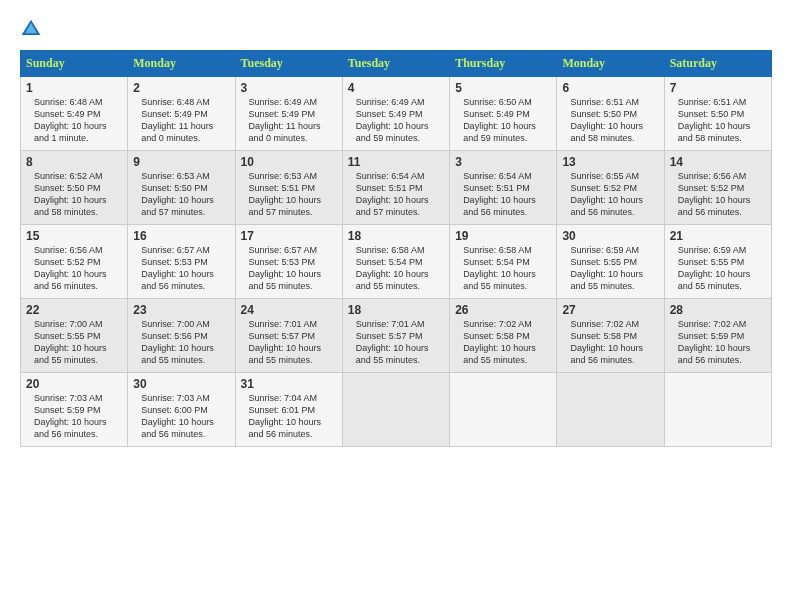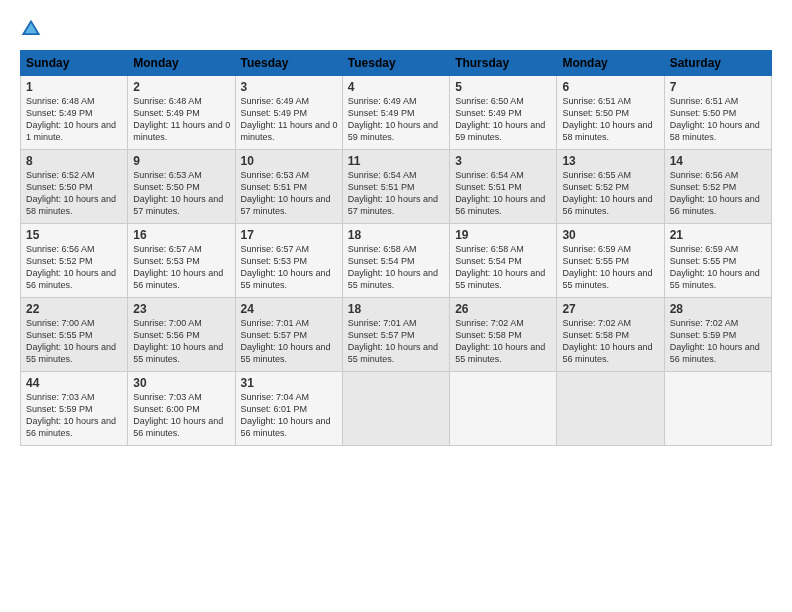--- a/index.html
+++ b/index.html
@@ -58,21 +58,22 @@
       font-size: 14px;
       color: #555;
     }
     table {
       width: 100%;
       border-collapse: collapse;
       table-layout: fixed;
     }
     thead tr {
       background: #1a6ab5;
-      color: #000000;
+      color: #bef264;
+      font-family: Liberation Serif, serif;
     }
     thead th {
       font-size: 12px;
       font-weight: bold;
       padding: 5px 5px;
       text-align: left;
       border: 1px solid #1a6ab5;
     }
     tbody tr {
       vertical-align: top;
@@ -94,20 +95,21 @@
     .day-num {
       font-size: 12px;
       font-weight: bold;
       display: block;
       margin-bottom: 1px;
     }
     .cell-text {
       font-size: 9px;
       line-height: 1.35;
       color: #333;
+      margin-left: 8px;
     }
   </style>
 </head>
 <body>
 
 <div class="page">
   <div class="header">
     <div class="logo">
       <svg class="logo-icon" viewBox="0 0 26 26">
         <polygon points="13,2 24,20 2,20" fill="#1a6ab5"></polygon>
@@ -252,21 +254,21 @@
             <span class="day-num">27</span>
             <div class="cell-text">Sunrise: 7:02 AM<br>Sunset: 5:58 PM<br>Daylight: 10 hours and 56 minutes.</div>
           </td>
           <td>
             <span class="day-num">28</span>
             <div class="cell-text">Sunrise: 7:02 AM<br>Sunset: 5:59 PM<br>Daylight: 10 hours and 56 minutes.</div>
           </td>
         </tr>
         <tr>
           <td>
-            <span class="day-num">44</span>
+            <span class="day-num">20</span>
             <div class="cell-text">Sunrise: 7:03 AM<br>Sunset: 5:59 PM<br>Daylight: 10 hours and 56 minutes.</div>
           </td>
           <td>
             <span class="day-num">30</span>
             <div class="cell-text">Sunrise: 7:03 AM<br>Sunset: 6:00 PM<br>Daylight: 10 hours and 56 minutes.</div>
           </td>
           <td>
             <span class="day-num">31</span>
             <div class="cell-text">Sunrise: 7:04 AM<br>Sunset: 6:01 PM<br>Daylight: 10 hours and 56 minutes.</div>
           </td>

